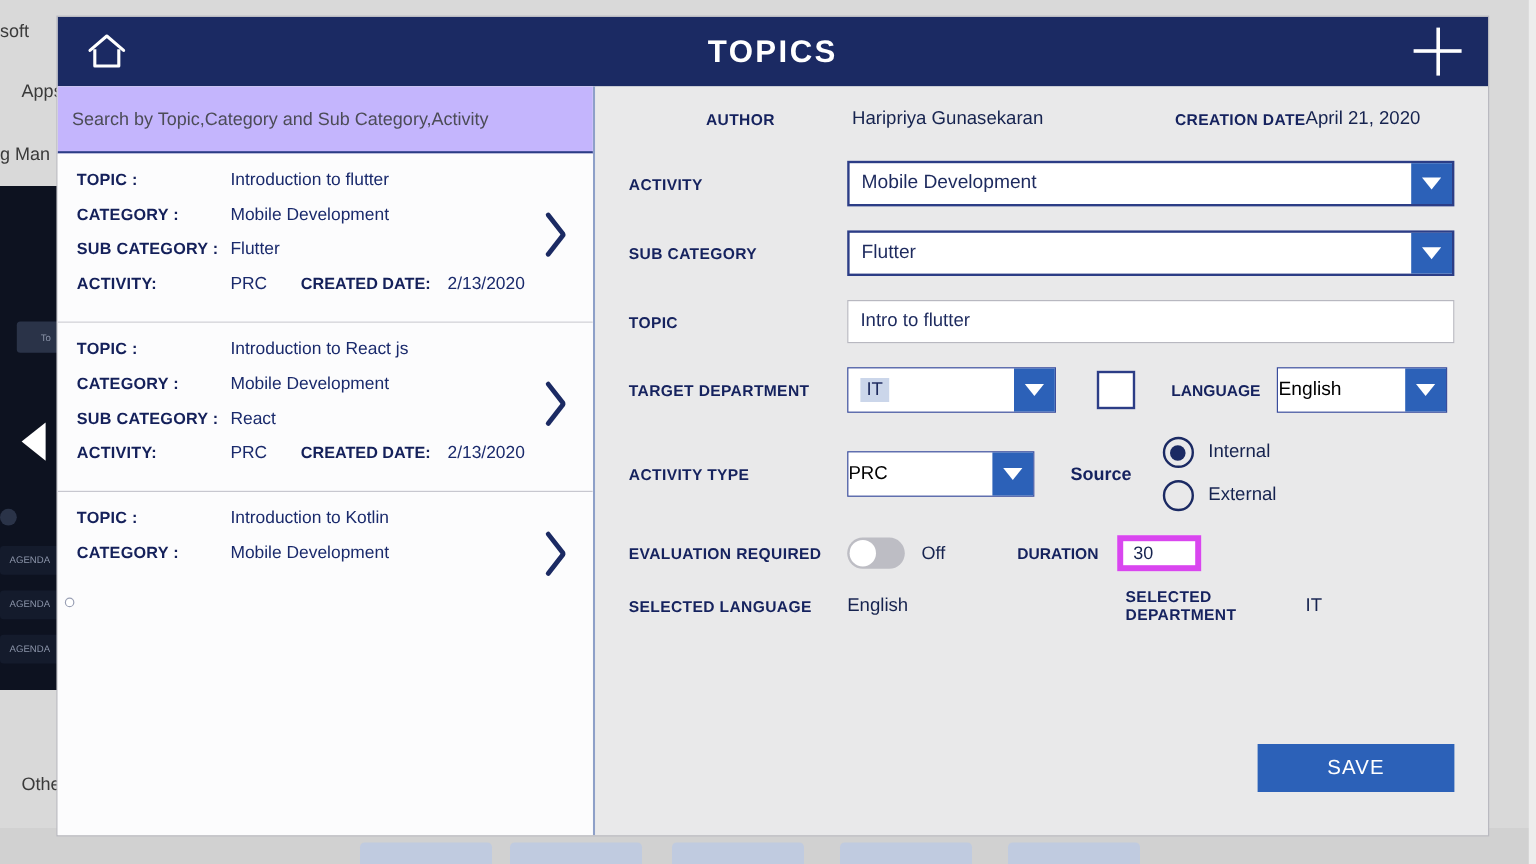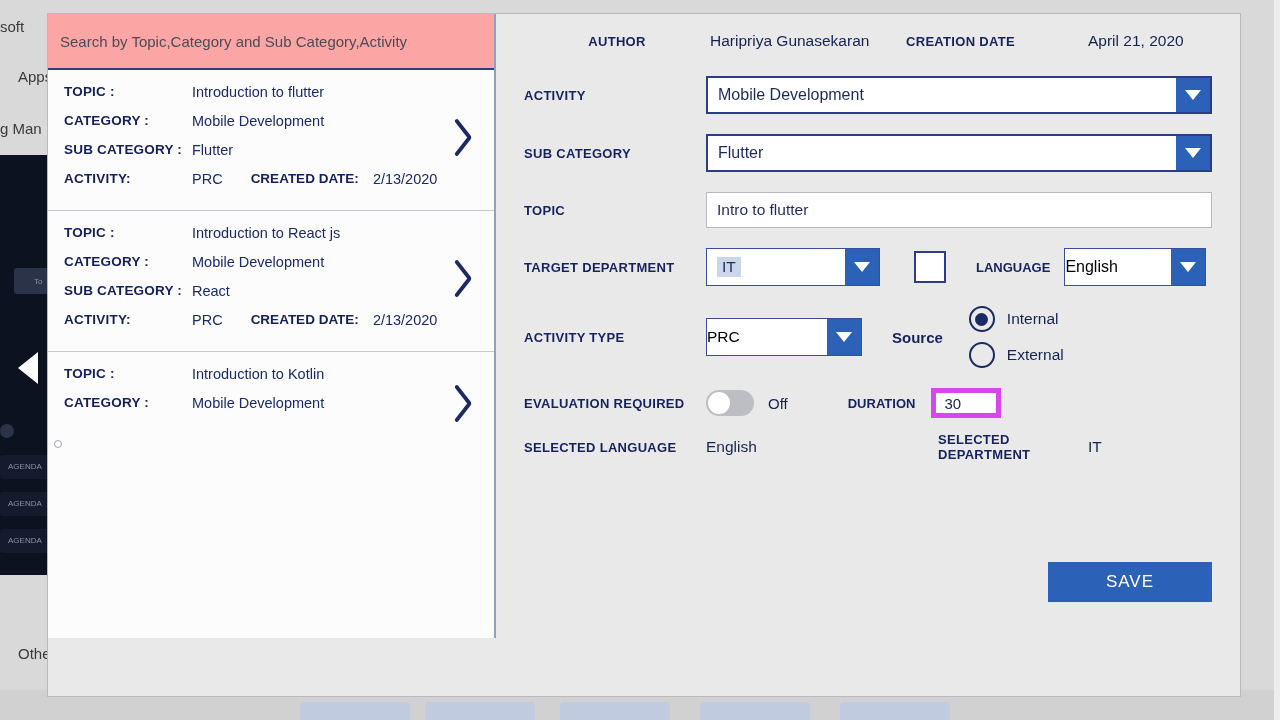--- a/index.html
+++ b/index.html
@@ -133,21 +133,21 @@
     box-sizing: border-box;
     position: relative;
   }
   .search-box {
     height: 56px;
     border-bottom: 2px solid #2c3d86;
     display: flex;
     align-items: center;
     padding-left: 10px;
     box-sizing: border-box;
-    background: #fca5a5;
+    background: #c4b5fd;
   }
   .search-box input {
     border: none;
     outline: none;
     width: 100%;
     font-size: 15px;
     color: #2f2f3a;
     font-family: "Liberation Sans", sans-serif;
     background: transparent;
   }
@@ -239,21 +239,21 @@
     font-size: 13px;
     font-weight: bold;
     letter-spacing: .3px;
   }
   .fvalue {
     color: #16234f;
     font-size: 15.5px;
   }
   .meta-author-label { width: 186px; text-align: center; }
   .meta-author-value { width: 196px; }
-  .meta-date-label { width: 182px; }
+  .meta-date-label { width: 182px; text-align: right; }
 
   .field-row {
     display: flex;
     align-items: center;
     margin-bottom: 20px;
   }
   .field-label {
     width: 182px;
     flex: none;
     color: #15225e;
@@ -449,20 +449,30 @@
   <div class="bg-bottom-bar"></div>
   <div class="bg-bottom-tab" style="left:300px; width:110px;"></div>
   <div class="bg-bottom-tab" style="left:425px; width:110px;"></div>
   <div class="bg-bottom-tab" style="left:560px; width:110px;"></div>
   <div class="bg-bottom-tab" style="left:700px; width:110px;"></div>
   <div class="bg-bottom-tab" style="left:840px; width:110px;"></div>
   <div class="bg-right-edge"></div>
 
   <div id="app">
 
+    <div class="titlebar">
+      <div class="home-btn">
+        <svg width="34" height="32" viewBox="0 0 34 32" aria-hidden="true">
+          <path d="M3 15 L17 3 L31 15" fill="none" stroke="#ffffff" stroke-width="2.6" stroke-linecap="round" stroke-linejoin="round"></path>
+          <path d="M7 14 V28 H27 V14" fill="none" stroke="#ffffff" stroke-width="2.6" stroke-linejoin="round"></path>
+        </svg>
+      </div>
+      <div class="title-text">TOPICS</div>
+      <div class="plus-btn"></div>
+    </div>
 
     <div class="body-row">
 
       <div class="left-panel">
         <div class="search-box">
           <input type="text" placeholder="Search by Topic,Category and Sub Category,Activity" style="">
         </div>
 
         <div class="list-scroll">
 

